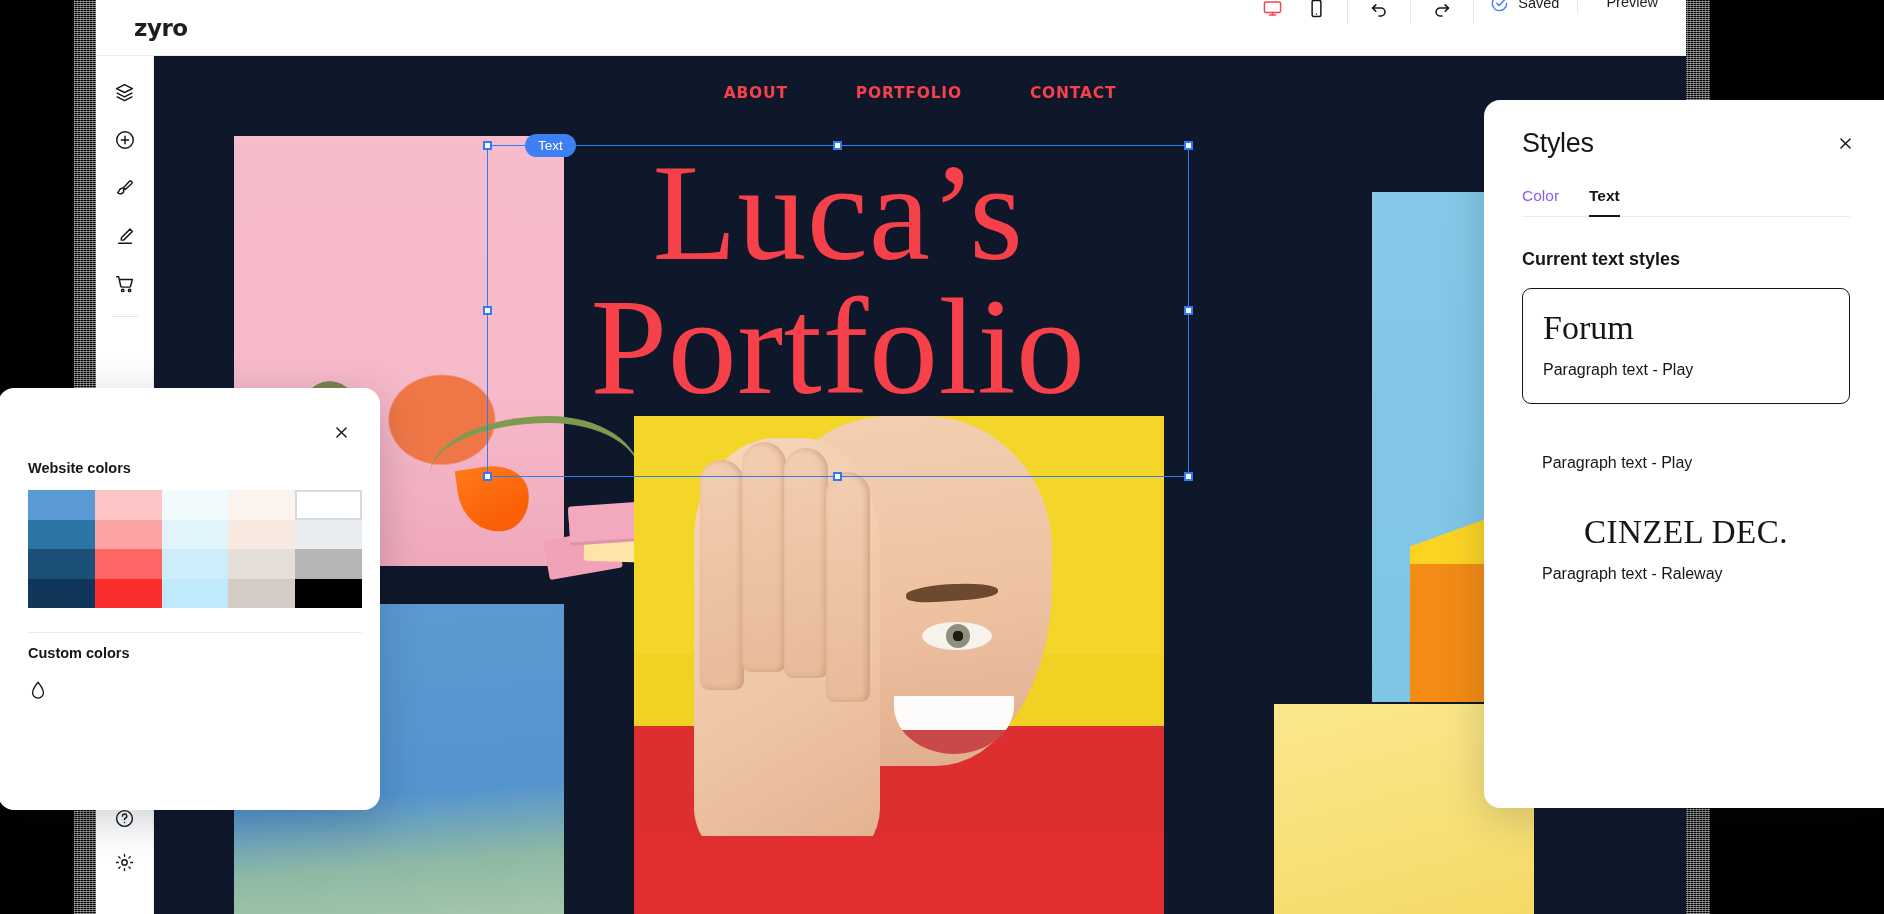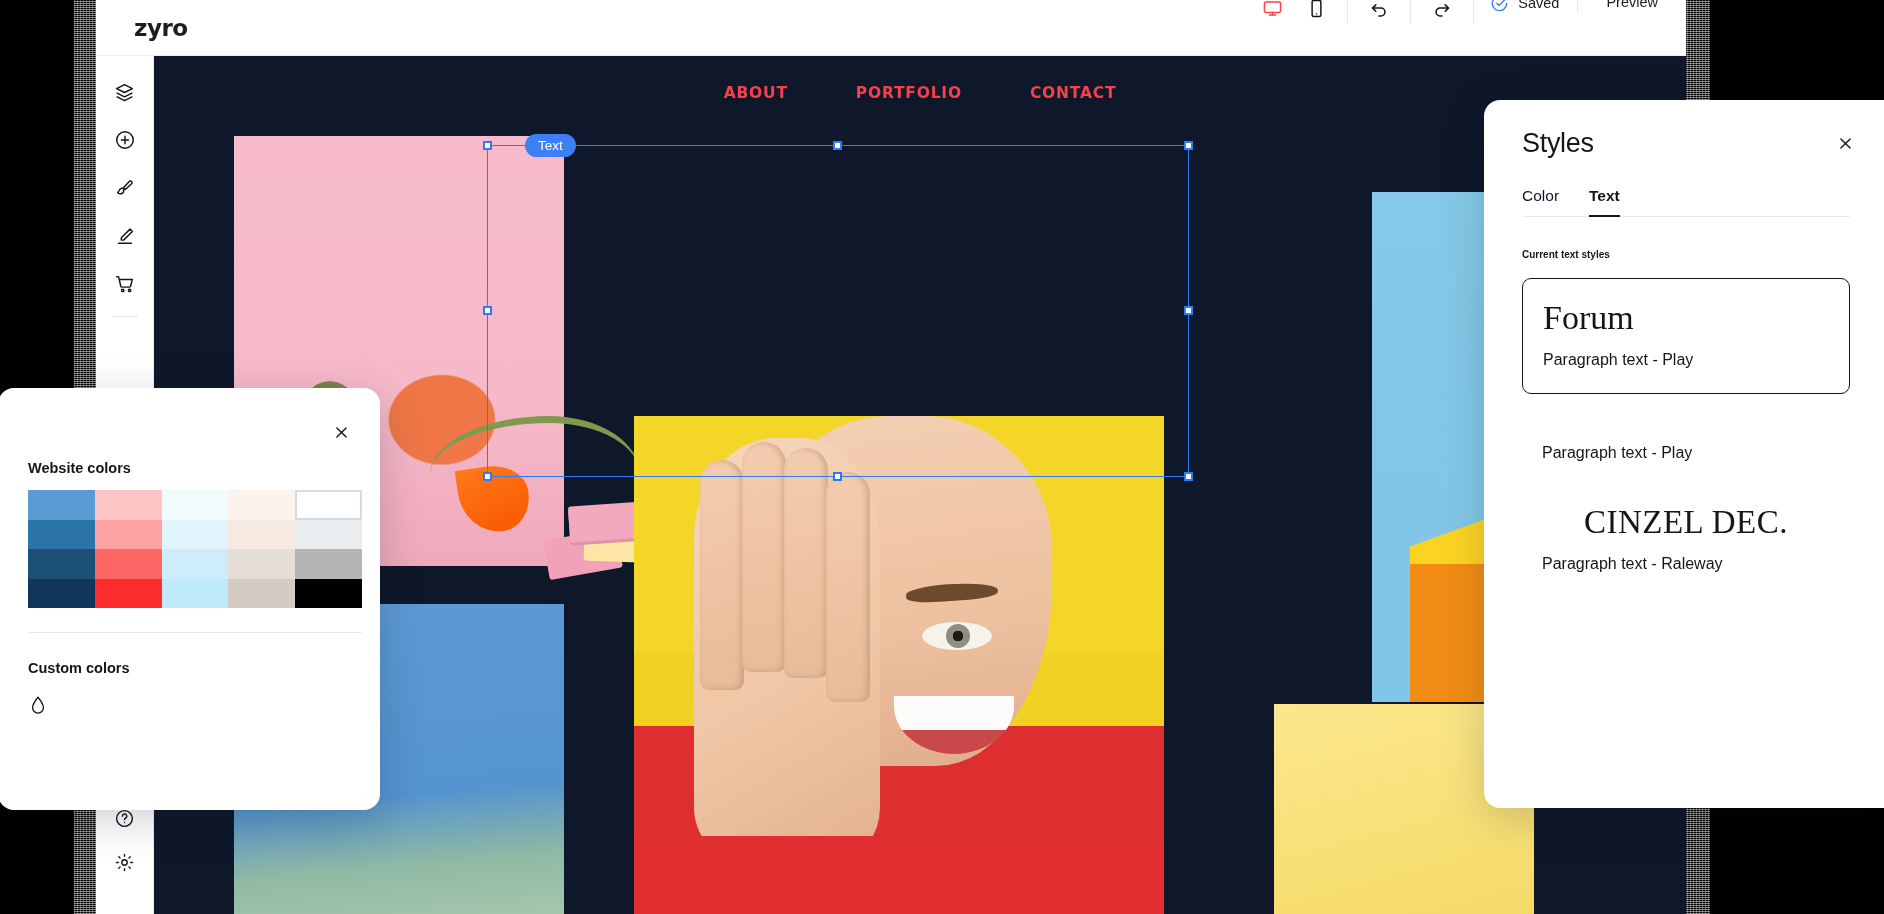--- a/index.html
+++ b/index.html
@@ -227,46 +227,46 @@
   }
   .section-label { font-size: 14.5px; font-weight: 700; color:#14161a; margin-top: 44px; }
   .swatch-grid {
     margin-top: 14px; display: grid;
     grid-template-columns: repeat(5, 1fr); grid-auto-rows: 29.5px;
     width: 334px;
   }
   .swatch { width: 100%; height: 100%; cursor:pointer; }
   .swatch.selected { outline: 2px solid #d6dbe2; outline-offset: -2px; position:relative; z-index:2; }
   .divider-line { width: 334px; height: 1px; background:#e8eaee; margin-top: 24px; }
-  .custom-label { font-size: 14.5px; font-weight: 700; color:#14161a; margin-top: 27px; }
+  .custom-label { font-size: 14.5px; font-weight: 700; color:#14161a; margin-top: 12px; }
   .drop-btn { margin-top: 18px; width: 26px; height: 26px; cursor:pointer; }
 
   
   .panel-styles {
     position:absolute; left: 1484px; top: 100px; width: 404px; height: 708px;
     background:#fff; border-radius: 16px 0 0 16px; z-index: 55;
     box-shadow: 0 10px 44px rgba(12,20,38,.18);
     padding: 28px 38px 0 38px;
   }
   .panel-title { font-size: 27px; font-weight: 400; color:#14161a; letter-spacing:-0.3px; }
   .panel-close {
     position:absolute; right: 32px; top: 32px; width: 22px; height: 22px;
     display:flex; align-items:center; justify-content:center; cursor:pointer;
     font-size: 20px; color:#14161a; line-height: 1;
   }
   .tabs { margin-top: 28px; display:flex; gap: 30px; border-bottom: 1px solid #e8eaee; }
   .tab {
-    font-size: 15.5px; padding-bottom: 11px; cursor:pointer; color:#0f172a;
+    font-size: 15.5px; padding-bottom: 11px; cursor:pointer; color:#8b5cf6;
     position: relative;
   }
   .tab.active { color:#14161a; font-weight: 700; }
   .tab.active::after {
     content:""; position:absolute; left:0; right:0; bottom:-1px; height: 2.5px; background:#14161a;
   }
-  .cur-styles { margin-top: 32px; font-size: 10px; font-weight: 700; color:#14161a; }
+  .cur-styles { margin-top: 32px; font-size: 18px; font-weight: 700; color:#14161a; }
   .style-card {
     margin-top: 18px; border: 1px solid #14161a; border-radius: 9px;
     padding: 22px 20px 24px 20px; cursor:pointer;
   }
   .style-card.plain { border: none; padding: 28px 20px 10px 20px; margin-top: 6px; }
   .style-heading-serif {
     font-family:"Liberation Serif","DejaVu Serif",serif; font-size: 34px; color:#14161a; line-height:1;
   }
   .style-heading-geo {
     font-family:"DejaVu Sans", sans-serif; font-size: 29px; color:#14161a; line-height:1;
@@ -328,20 +328,24 @@
       <div class="hand-over-face">
         <div class="finger" style="left:6px;  top:22px;"></div>
         <div class="finger" style="left:48px; top:4px;"></div>
         <div class="finger" style="left:90px; top:10px;"></div>
         <div class="finger" style="left:132px;top:34px;"></div>
       </div>
       <div class="neck-red"></div>
     </div>
 
 
+    <div class="headline-wrap">
+      <div class="headline">Luca’s
+Portfolio</div>
+    </div>
 
     <div class="sel-box"></div>
     <div class="sel-h" style="left:329px; top:85px;"></div>
     <div class="sel-h" style="left:679px; top:85px;"></div>
     <div class="sel-h" style="left:1030px;top:85px;"></div>
     <div class="sel-h" style="left:329px; top:250px;"></div>
     <div class="sel-h" style="left:1030px;top:250px;"></div>
     <div class="sel-h" style="left:329px; top:416px;"></div>
     <div class="sel-h" style="left:679px; top:416px;"></div>
     <div class="sel-h" style="left:1030px;top:416px;"></div>

